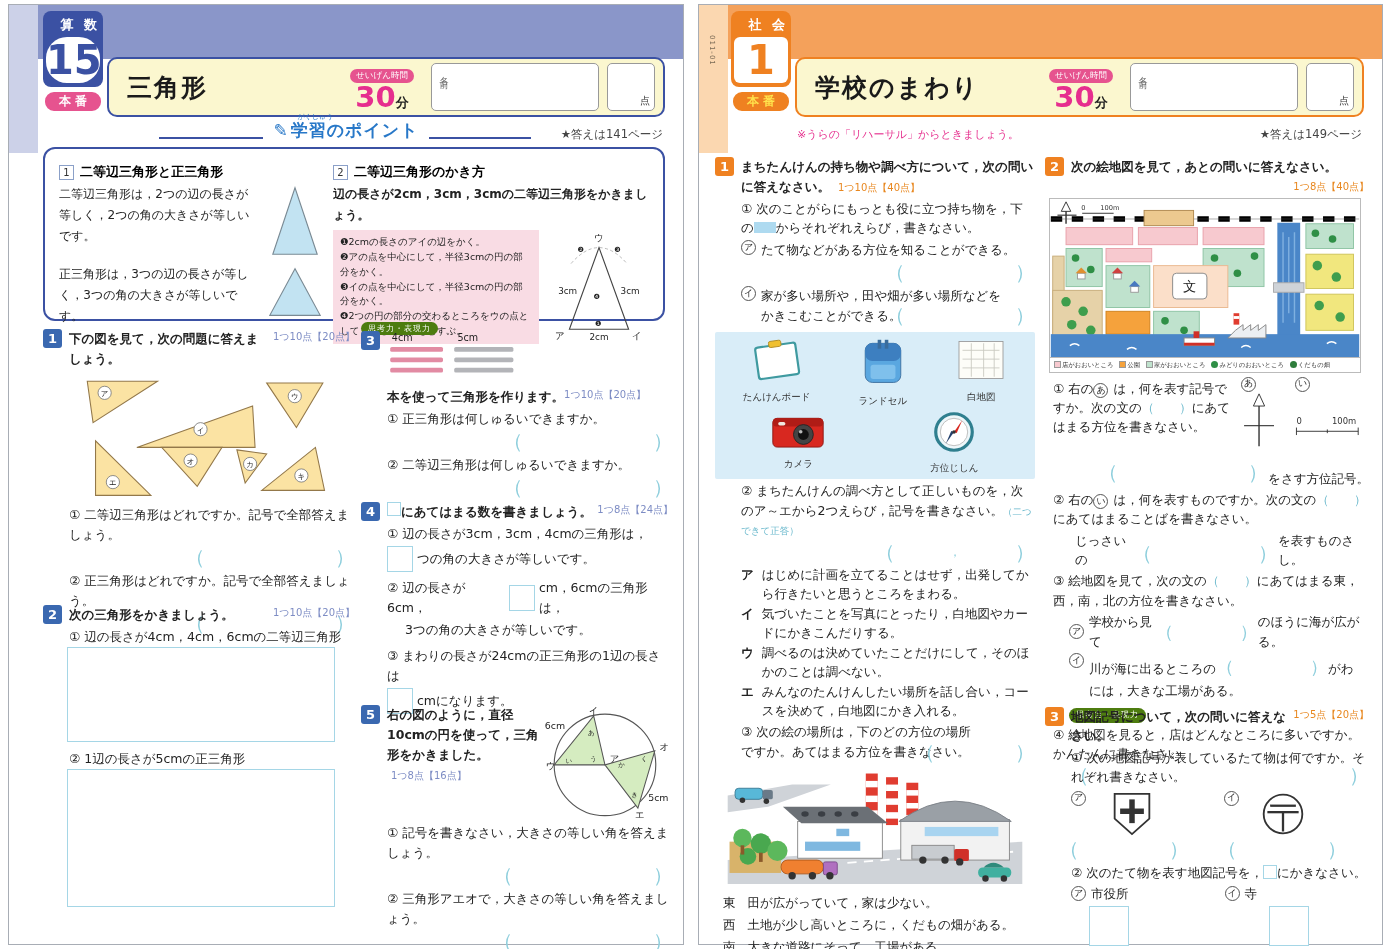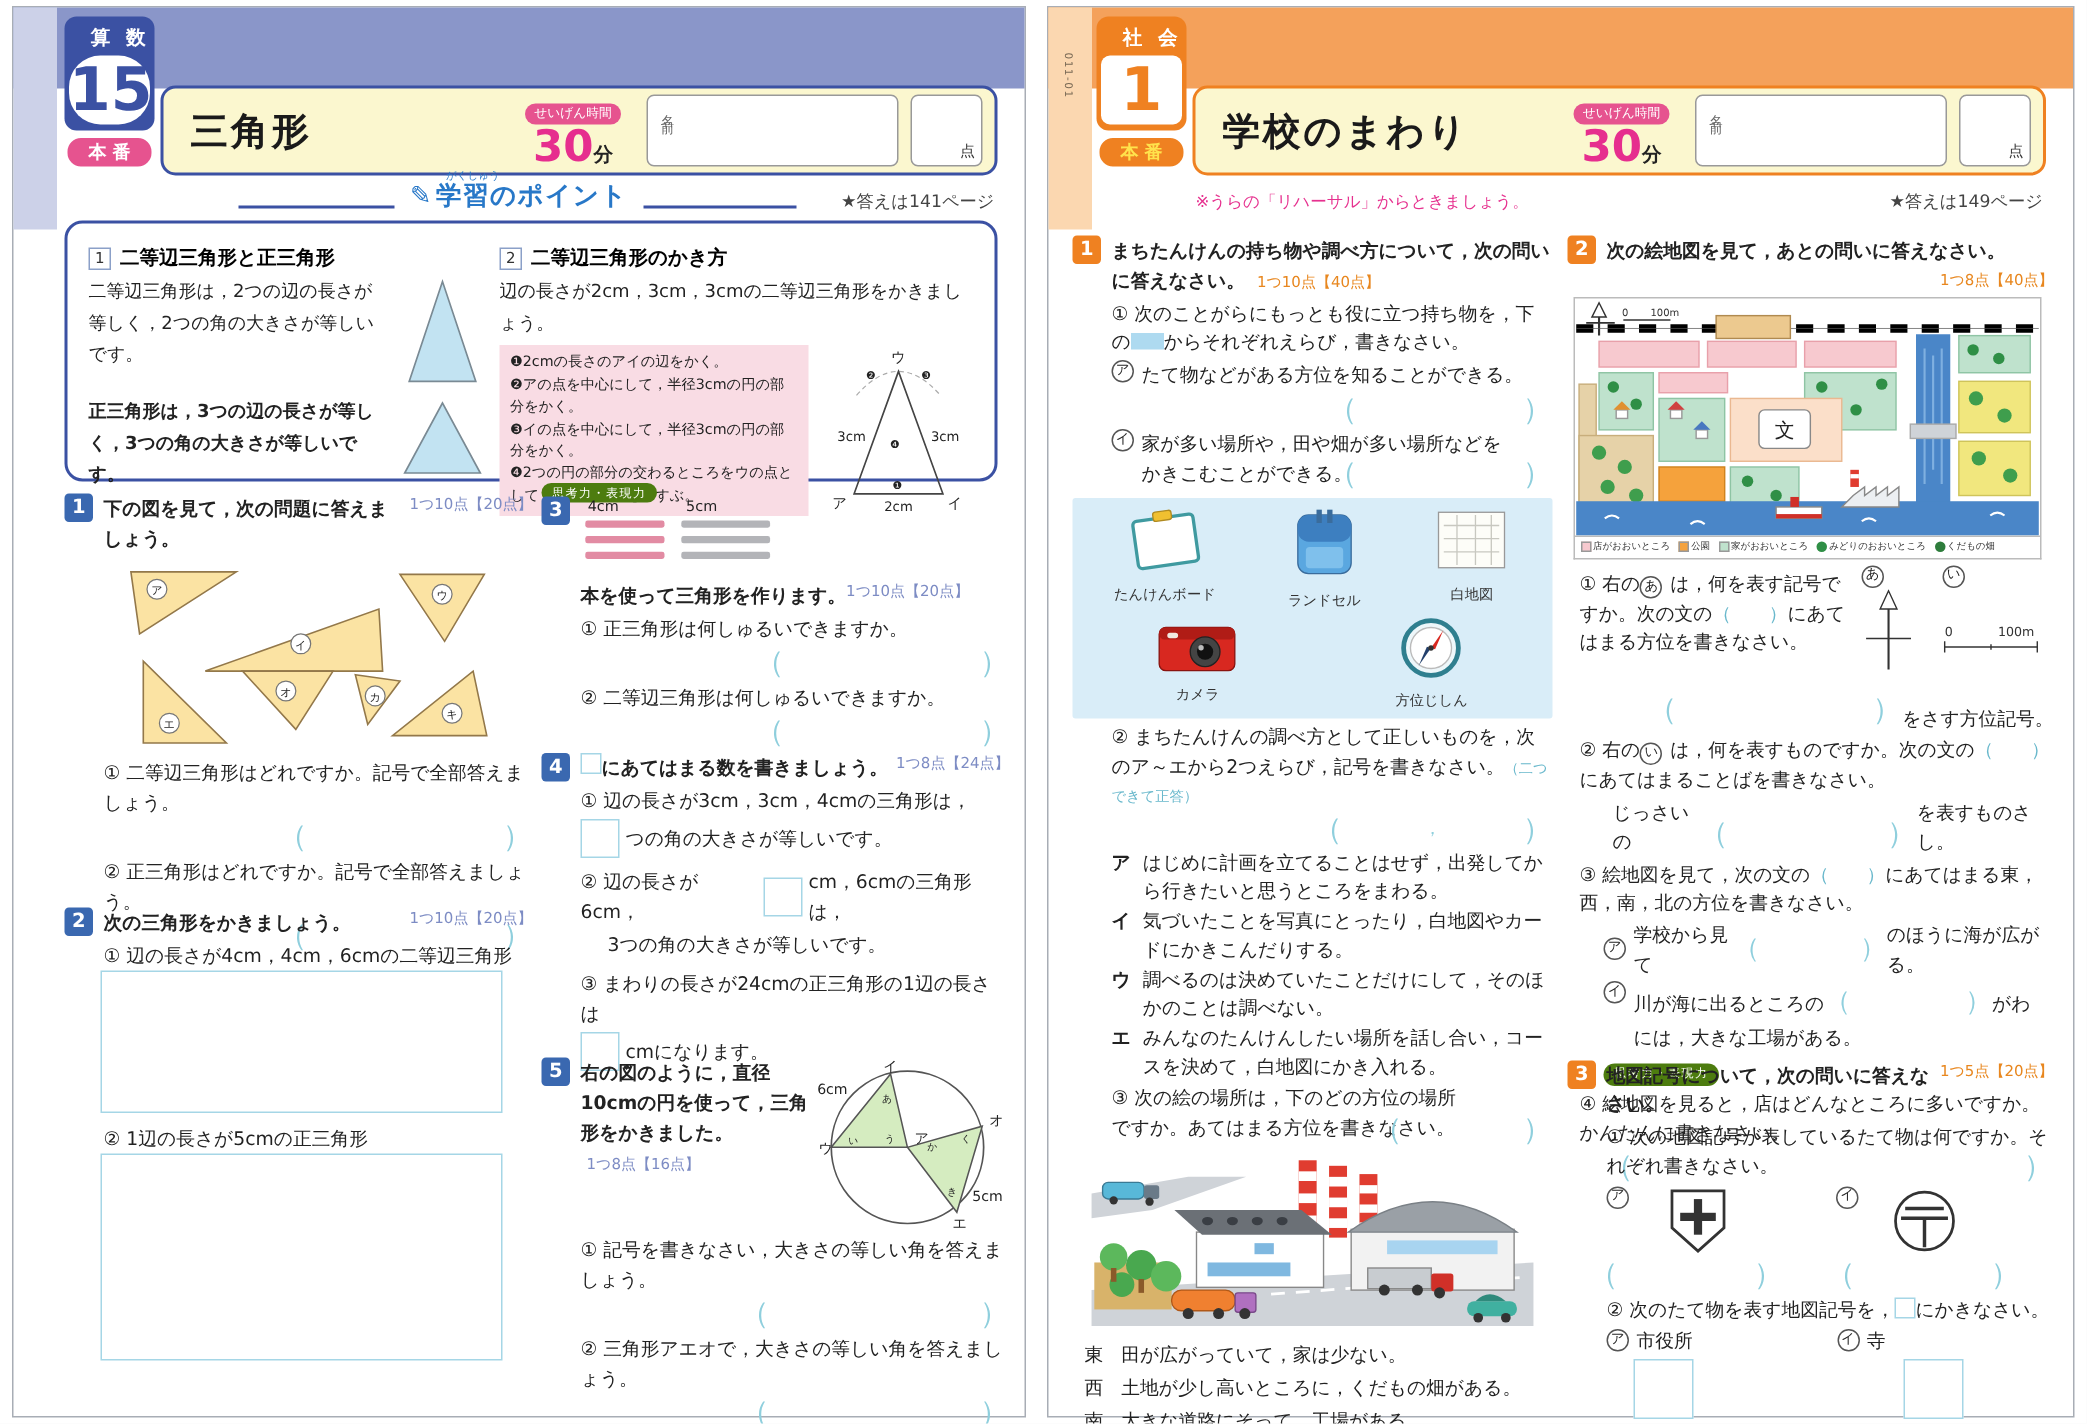--- a/index.html
+++ b/index.html
@@ -143,33 +143,33 @@
         <div class="lhead">
             <span class="sqnum">1</span>
             <b>二等辺三角形と正三角形</b>
           </div>
         <div class="lrow">
           <div class="ltext">二等辺三角形は，2つの辺の長さが等しく，2つの角の大きさが等しいです。</div>
           <svg width="56" height="74" viewBox="0 0 60 80">
               <polygon points="30,4 6,76 54,76" fill="#c2e3f2" stroke="#7a8a94" stroke-width="1.2"></polygon>
             </svg>
         </div>
-        <div class="lrow" style="margin-top:6px;font-weight:bold;">
+        <div class="lrow" style="margin-top:6px;">
           <div class="ltext">正三角形は，3つの辺の長さが等しく，3つの角の大きさが等しいです。</div>
           <svg width="56" height="56" viewBox="0 0 60 60">
               <polygon points="30,5 3,55 57,55" fill="#c2e3f2" stroke="#7a8a94" stroke-width="1.2"></polygon>
             </svg>
         </div>
       </div>
       <div class="lcol2">
         <div class="lhead">
             <span class="sqnum">2</span>
             <b>二等辺三角形のかき方</b>
           </div>
-        <div class="ltext" style="width:100%;">辺の長さが2cm，3cm，3cmの二等辺三角形をかきましょう。</div>
+        <div class="ltext" style="width:100%;font-weight:bold;">辺の長さが2cm，3cm，3cmの二等辺三角形をかきましょう。</div>
         <div class="lrow" style="margin-top:4px;">
           <div class="steps">
             <div>❶2cmの長さのアイの辺をかく。</div>
             <div>❷アの点を中心にして，半径3cmの円の部分をかく。</div>
             <div>❸イの点を中心にして，半径3cmの円の部分をかく。</div>
             <div>❹2つの円の部分の交わるところをウの点として，ウとア，イをむすぶ。</div>
           </div>
           <svg width="104" height="112" viewBox="0 0 130 140">
             <path d="M 30,42 Q 65,2 100,42" fill="none" stroke="#aaa" stroke-width="1" stroke-dasharray="4 3"></path>
             <polygon points="65,22 28,124 102,124" fill="none" stroke="#444" stroke-width="1.4"></polygon>

